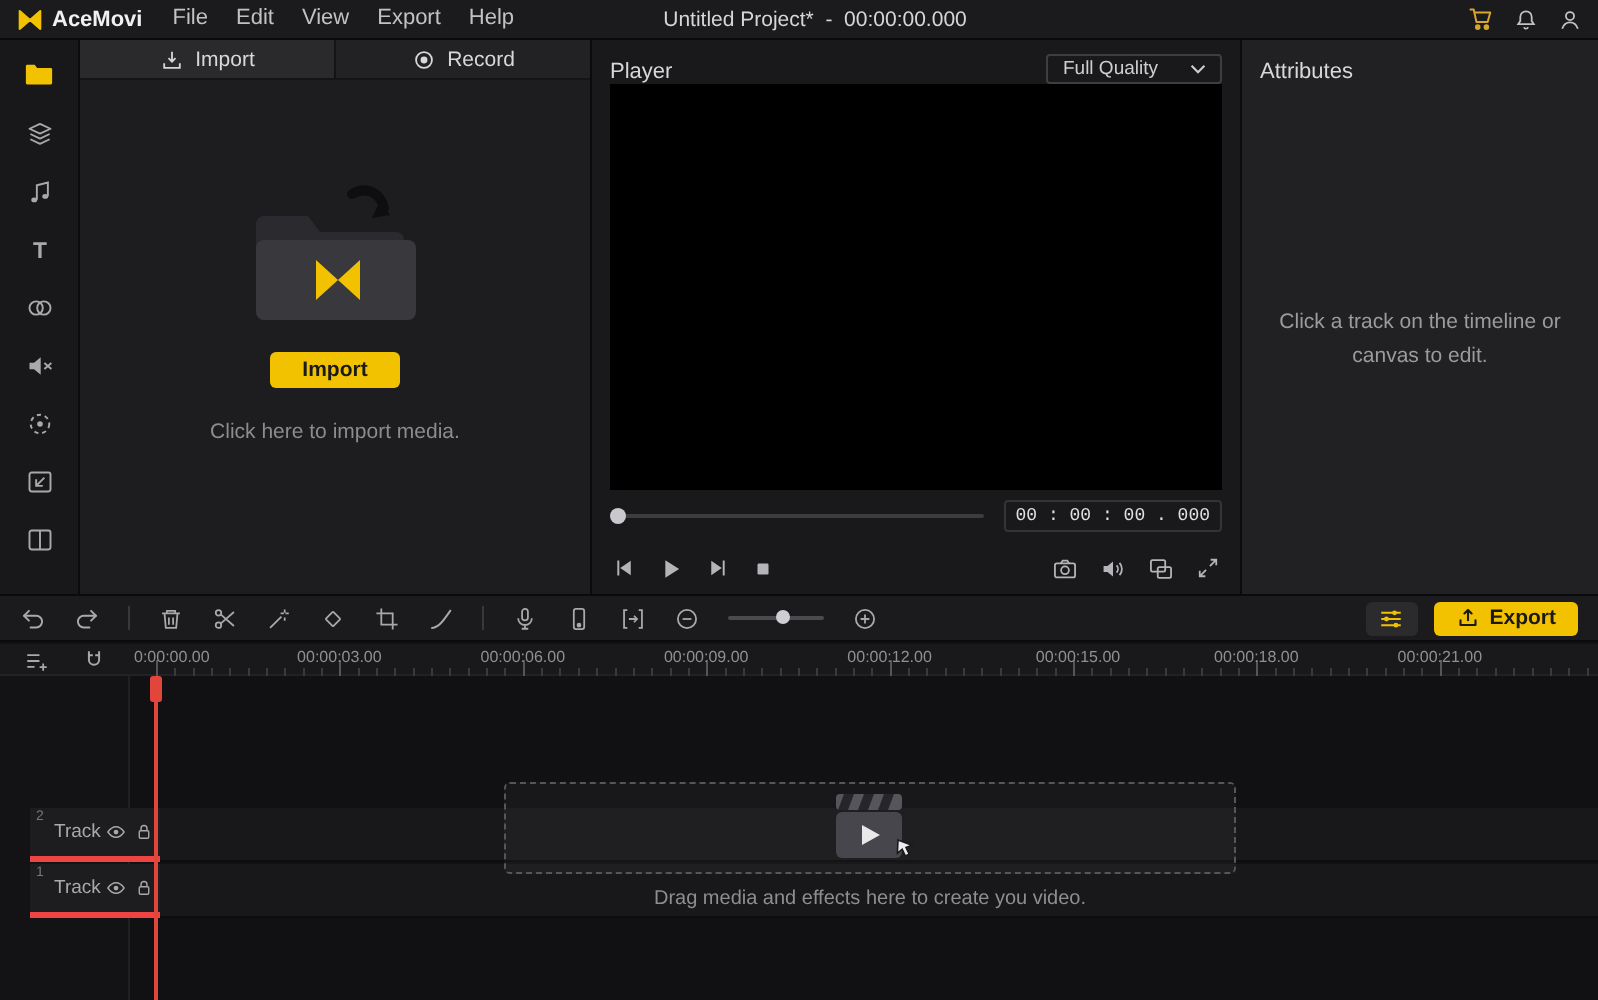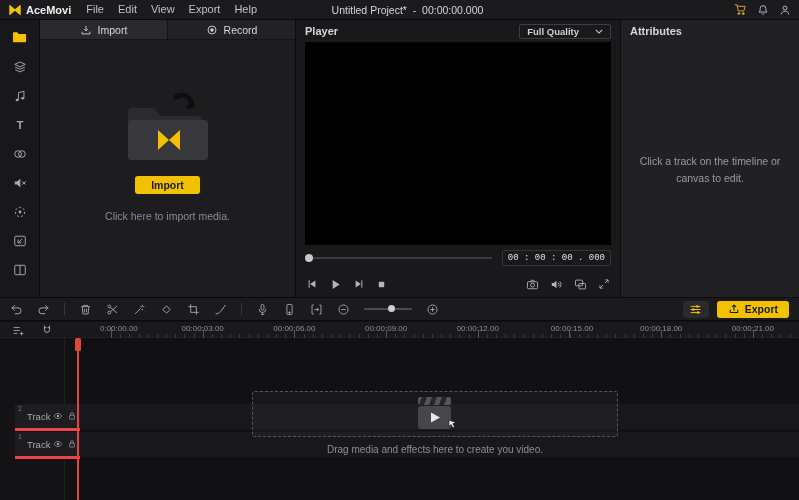--- a/index.html
+++ b/index.html
@@ -29,21 +29,21 @@
   .media-tabs { height:20px; display:flex; background:#222225; border-bottom:1px solid #141416; }
   .media-tab { flex:1; display:flex; align-items:center; justify-content:center; gap:6px; font-size:10.5px; color:#D8D8DB; }
   .media-tab.active { background:#2A2A2D; }
   .media-tab + .media-tab { border-left:1px solid #141416; }
   .media-body { flex:1; display:flex; flex-direction:column; align-items:center; padding-top:50px; }
   .import-btn { margin-top:12px; background:#F2C200; color:#1A1A1A; font-size:10.5px; font-weight:bold;
                 padding:3px 16px; border-radius:3px; border:none; font-family:inherit; }
   .media-hint { margin-top:16px; font-size:10.5px; color:#8B8B90; }
 
   .player-panel { width:325px; background:#19191B; border-right:1px solid #0b0b0d; display:flex; flex-direction:column; }
-  .panel-header { height:22px; display:flex; align-items:center; padding:0 9px;font-weight:bold; }
+  .panel-header { height:22px; display:flex; align-items:flex-end; padding:0 9px; }
   .panel-title { font-size:11px; color:#D8D8DB; }
   .quality-select { margin-left:auto; display:flex; align-items:center; gap:16px; border:1px solid #3E3E42;
                     border-radius:2px; font-size:9.5px; color:#CFCFD3; padding:1px 7px; height:15px; }
   .video { flex:1; background:#000; margin:0 9px; }
   .seek-row { height:26px; display:flex; align-items:center; padding:0 9px; gap:10px; }
   .seek-track { flex:1; position:relative; height:2px; background:#3C3C40; border-radius:1px; }
   .seek-knob { position:absolute; left:0; top:-3px; width:8px; height:8px; border-radius:50%; background:#C9C9CD; }
   .timecode { font-family:Liberation Mono, monospace; font-size:9px; color:#E0E0E3; border:1px solid #333338;
               border-radius:2px; padding:2px 5px; }
   .transport { height:26px; display:flex; align-items:center; padding:0 10px; gap:11px; }
@@ -65,21 +65,21 @@
   .adjust-btn { width:26px; height:17px; display:flex; align-items:center; justify-content:center;
                 background:#2B2B2E; border-radius:3px; }
   .export-btn { display:flex; align-items:center; gap:5px; background:#F2C200; color:#1A1A1A; height:17px;
                 padding:0 11px; border-radius:3px; font-size:10.5px; font-weight:bold; border:none; font-family:inherit; }
 
   
   .timeline { position:absolute; top:322px; left:0; width:799px; height:178px; background:#111113; }
   .tl-header { position:absolute; top:0; left:0; right:0; height:16px; background:#19191B; border-bottom:1px solid #222225; }
   .tl-tools { position:absolute; left:0; top:0; width:65px; height:16px; display:flex; align-items:center;
               gap:16px; padding-left:12px; }
-  .ruler { position:absolute; left:65px; right:0; top:0; height:16px;margin-left:33px; }
+  .ruler { position:absolute; left:65px; right:0; top:0; height:16px; }
   .ruler-label { position:absolute; top:2px; transform:translateX(-50%); font-size:8px; color:#8F8F94; white-space:nowrap; }
   .ruler-label.first { left:2px; transform:none; }
   .ticks-minor { position:absolute; left:13px; right:0; bottom:0; height:4px;
                  background:repeating-linear-gradient(to right,#3A3A3E 0 1px,transparent 1px 9.17px); }
   .ticks-major { position:absolute; left:13px; right:0; bottom:0; height:8px;
                  background:repeating-linear-gradient(to right,#55555A 0 1px,transparent 1px 91.7px); }
 
   .tl-body { position:absolute; top:16px; left:0; right:0; bottom:0; }
   .track-col { position:absolute; left:0; top:0; bottom:0; width:65px; background:#131315; border-right:1px solid #202024; }
   .track-header { position:absolute; left:15px; width:65px; height:27px; background:#1D1D20;

